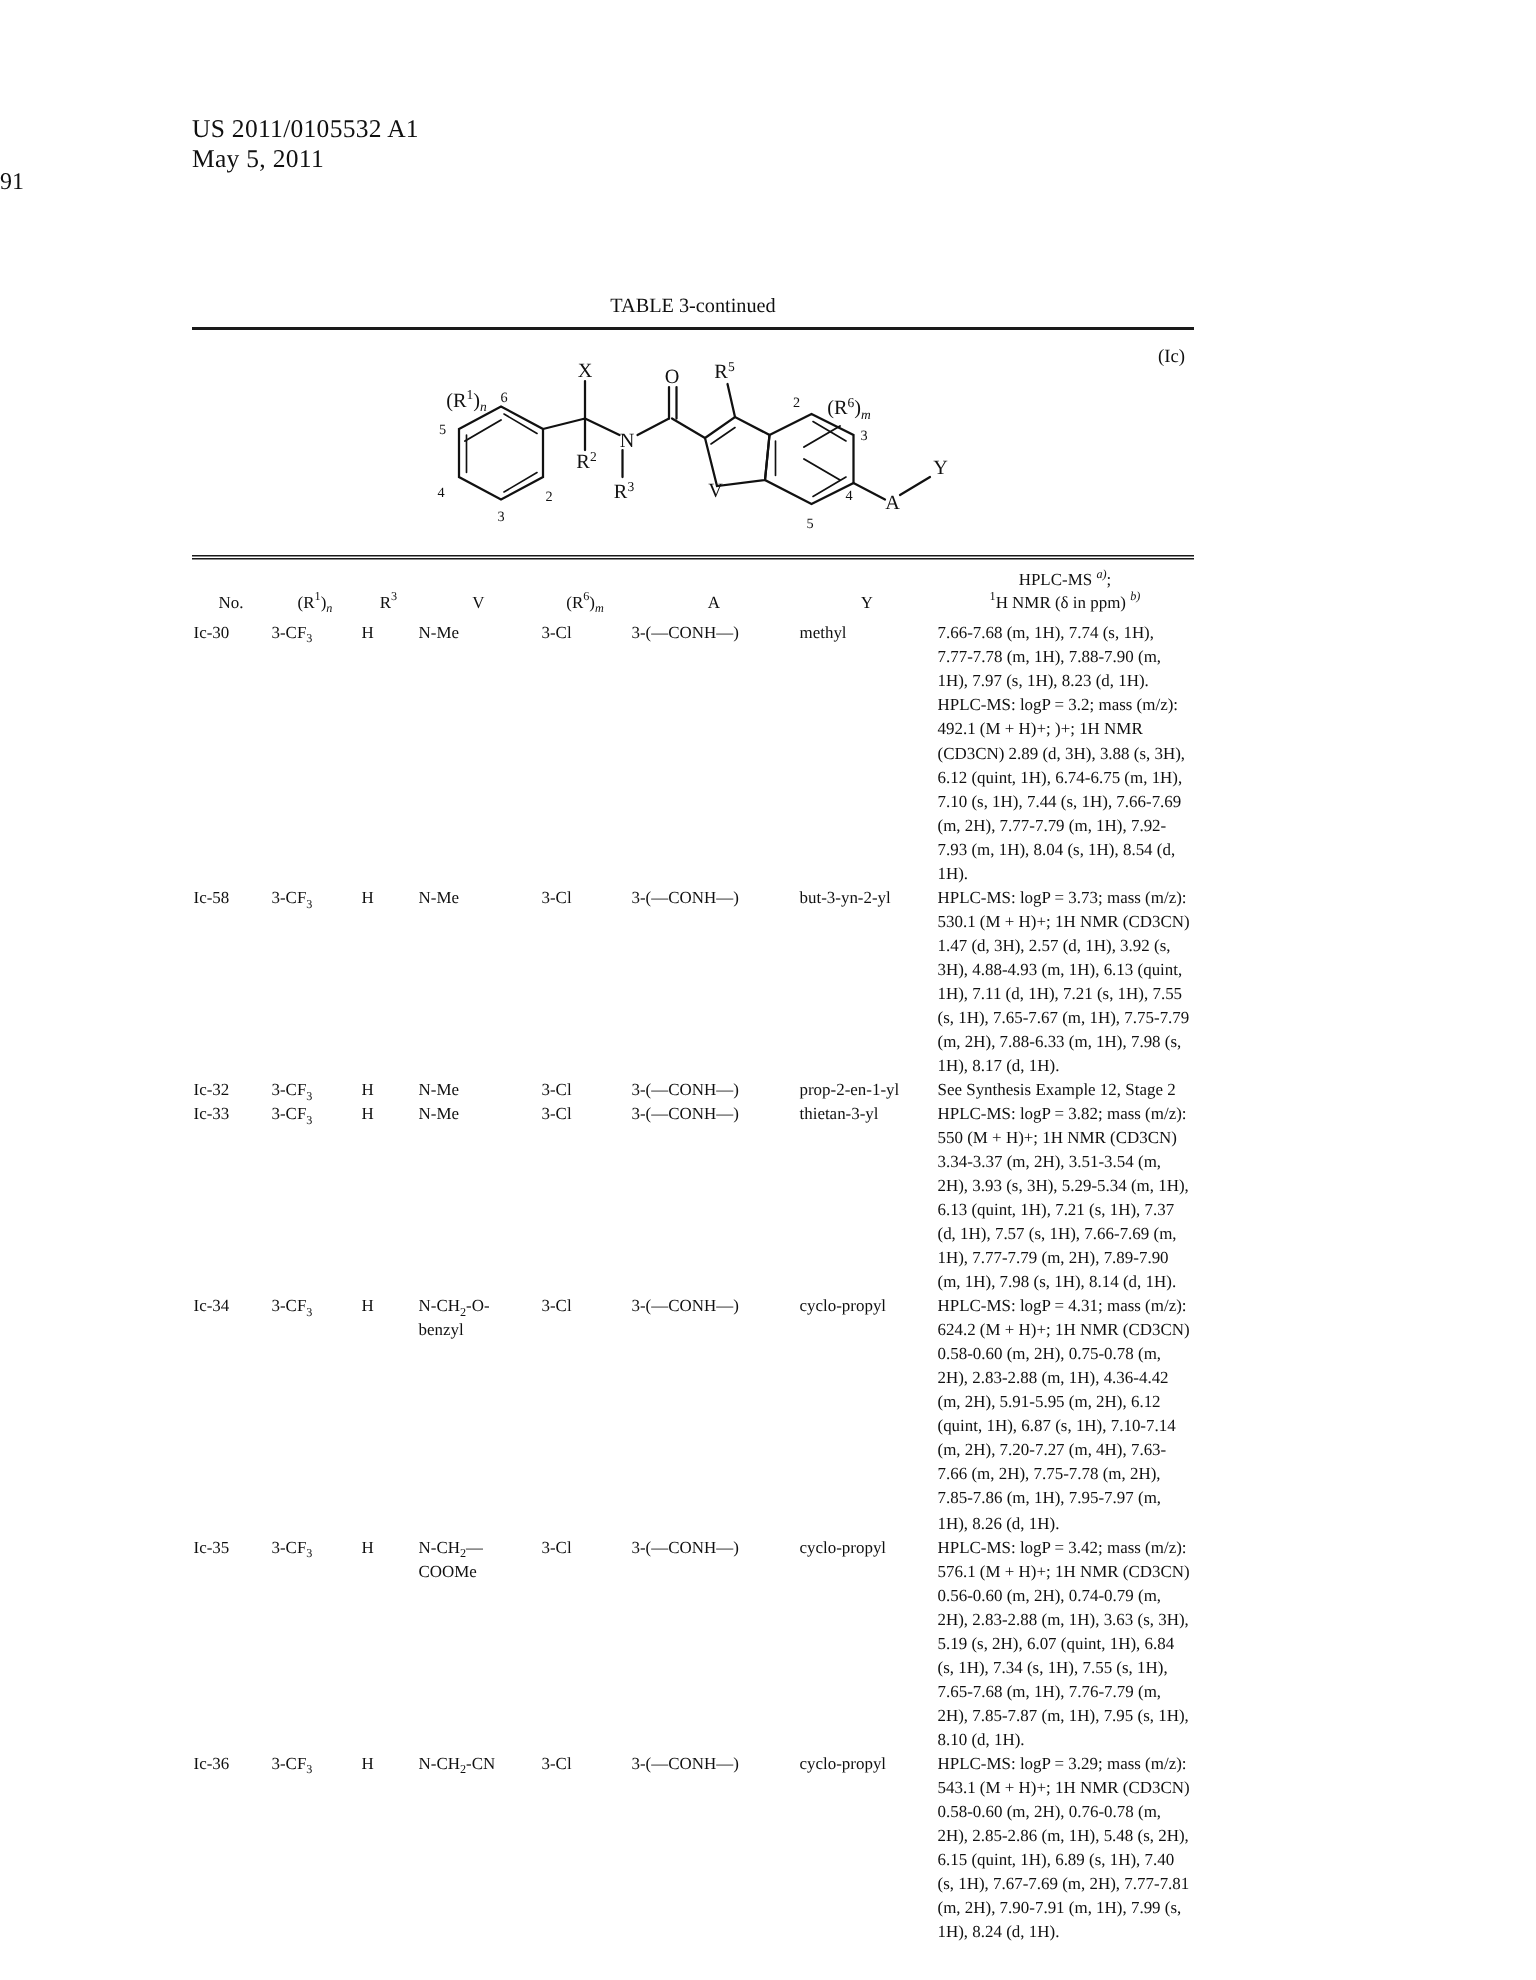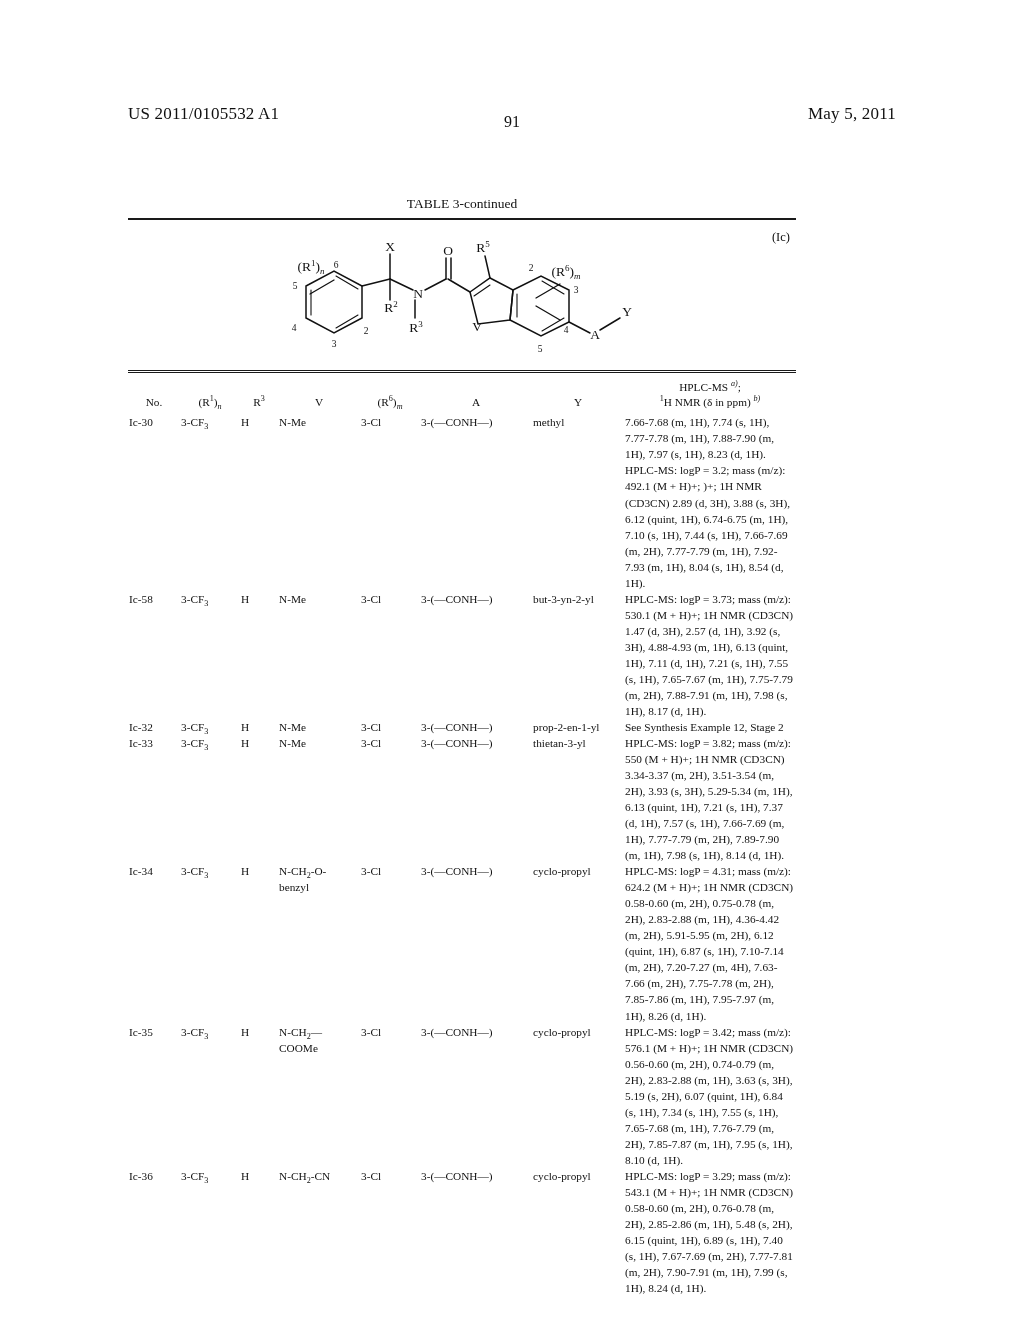--- a/index.html
+++ b/index.html
@@ -12,35 +12,35 @@
     height: 1320px;
     font-family: "Liberation Serif", "DejaVu Serif", serif;
     color: #101010;
     position: relative;
     overflow: hidden;
   }
 
   
   .running-head {
     position: absolute;
-    top: 104px;
+    top: 76px;
     left: 128px;
     width: 768px;
     display: flex;
     justify-content: space-between;
     align-items: baseline;
     font-size: 17px;
     letter-spacing: .2px;
+    flex-direction: column;
   }
   .page-number {
     position: absolute;
     top: 113px;
     left: 0;
     width: 1024px;
-    text-align: center;
     font-size: 16px;
   }
 
   
   .table-block {
     position: absolute;
     top: 196px;
     left: 128px;
     width: 668px;
   }
@@ -253,21 +253,21 @@
           <td class="cdata">7.66-7.68 (m, 1H), 7.74 (s, 1H), 7.77-7.78 (m, 1H), 7.88-7.90 (m, 1H), 7.97 (s, 1H), 8.23 (d, 1H). HPLC-MS: logP = 3.2; mass (m/z): 492.1 (M + H)+; )+; 1H NMR (CD3CN) 2.89 (d, 3H), 3.88 (s, 3H), 6.12 (quint, 1H), 6.74-6.75 (m, 1H), 7.10 (s, 1H), 7.44 (s, 1H), 7.66-7.69 (m, 2H), 7.77-7.79 (m, 1H), 7.92-7.93 (m, 1H), 8.04 (s, 1H), 8.54 (d, 1H).</td>
         </tr>
         <tr>
           <td>Ic-58</td>
           <td>3-CF<sub>3</sub></td>
           <td>H</td>
           <td>N-Me</td>
           <td>3-Cl</td>
           <td>3-(—CONH—)</td>
           <td>but-3-yn-2-yl</td>
-          <td class="cdata">HPLC-MS: logP = 3.73; mass (m/z): 530.1 (M + H)+; 1H NMR (CD3CN) 1.47 (d, 3H), 2.57 (d, 1H), 3.92 (s, 3H), 4.88-4.93 (m, 1H), 6.13 (quint, 1H), 7.11 (d, 1H), 7.21 (s, 1H), 7.55 (s, 1H), 7.65-7.67 (m, 1H), 7.75-7.79 (m, 2H), 7.88-7.91 (m, 1H), 7.98 (s, 1H), 8.17 (d, 1H).</td>
+          <td class="cdata">HPLC-MS: logP = 3.73; mass (m/z): 530.1 (M + H)+; 1H NMR (CD3CN) 1.47 (d, 3H), 2.57 (d, 1H), 3.92 (s, 3H), 4.88-4.93 (m, 1H), 6.13 (quint, 1H), 7.11 (d, 1H), 7.21 (s, 1H), 7.55 (s, 1H), 7.65-7.67 (m, 1H), 7.75-7.79 (m, 2H), 7.88-6.33 (m, 1H), 7.98 (s, 1H), 8.17 (d, 1H).</td>
         </tr>
         <tr>
           <td>Ic-32</td>
           <td>3-CF<sub>3</sub></td>
           <td>H</td>
           <td>N-Me</td>
           <td>3-Cl</td>
           <td>3-(—CONH—)</td>
           <td>prop-2-en-1-yl</td>
           <td class="cdata">See Synthesis Example 12, Stage 2</td>

